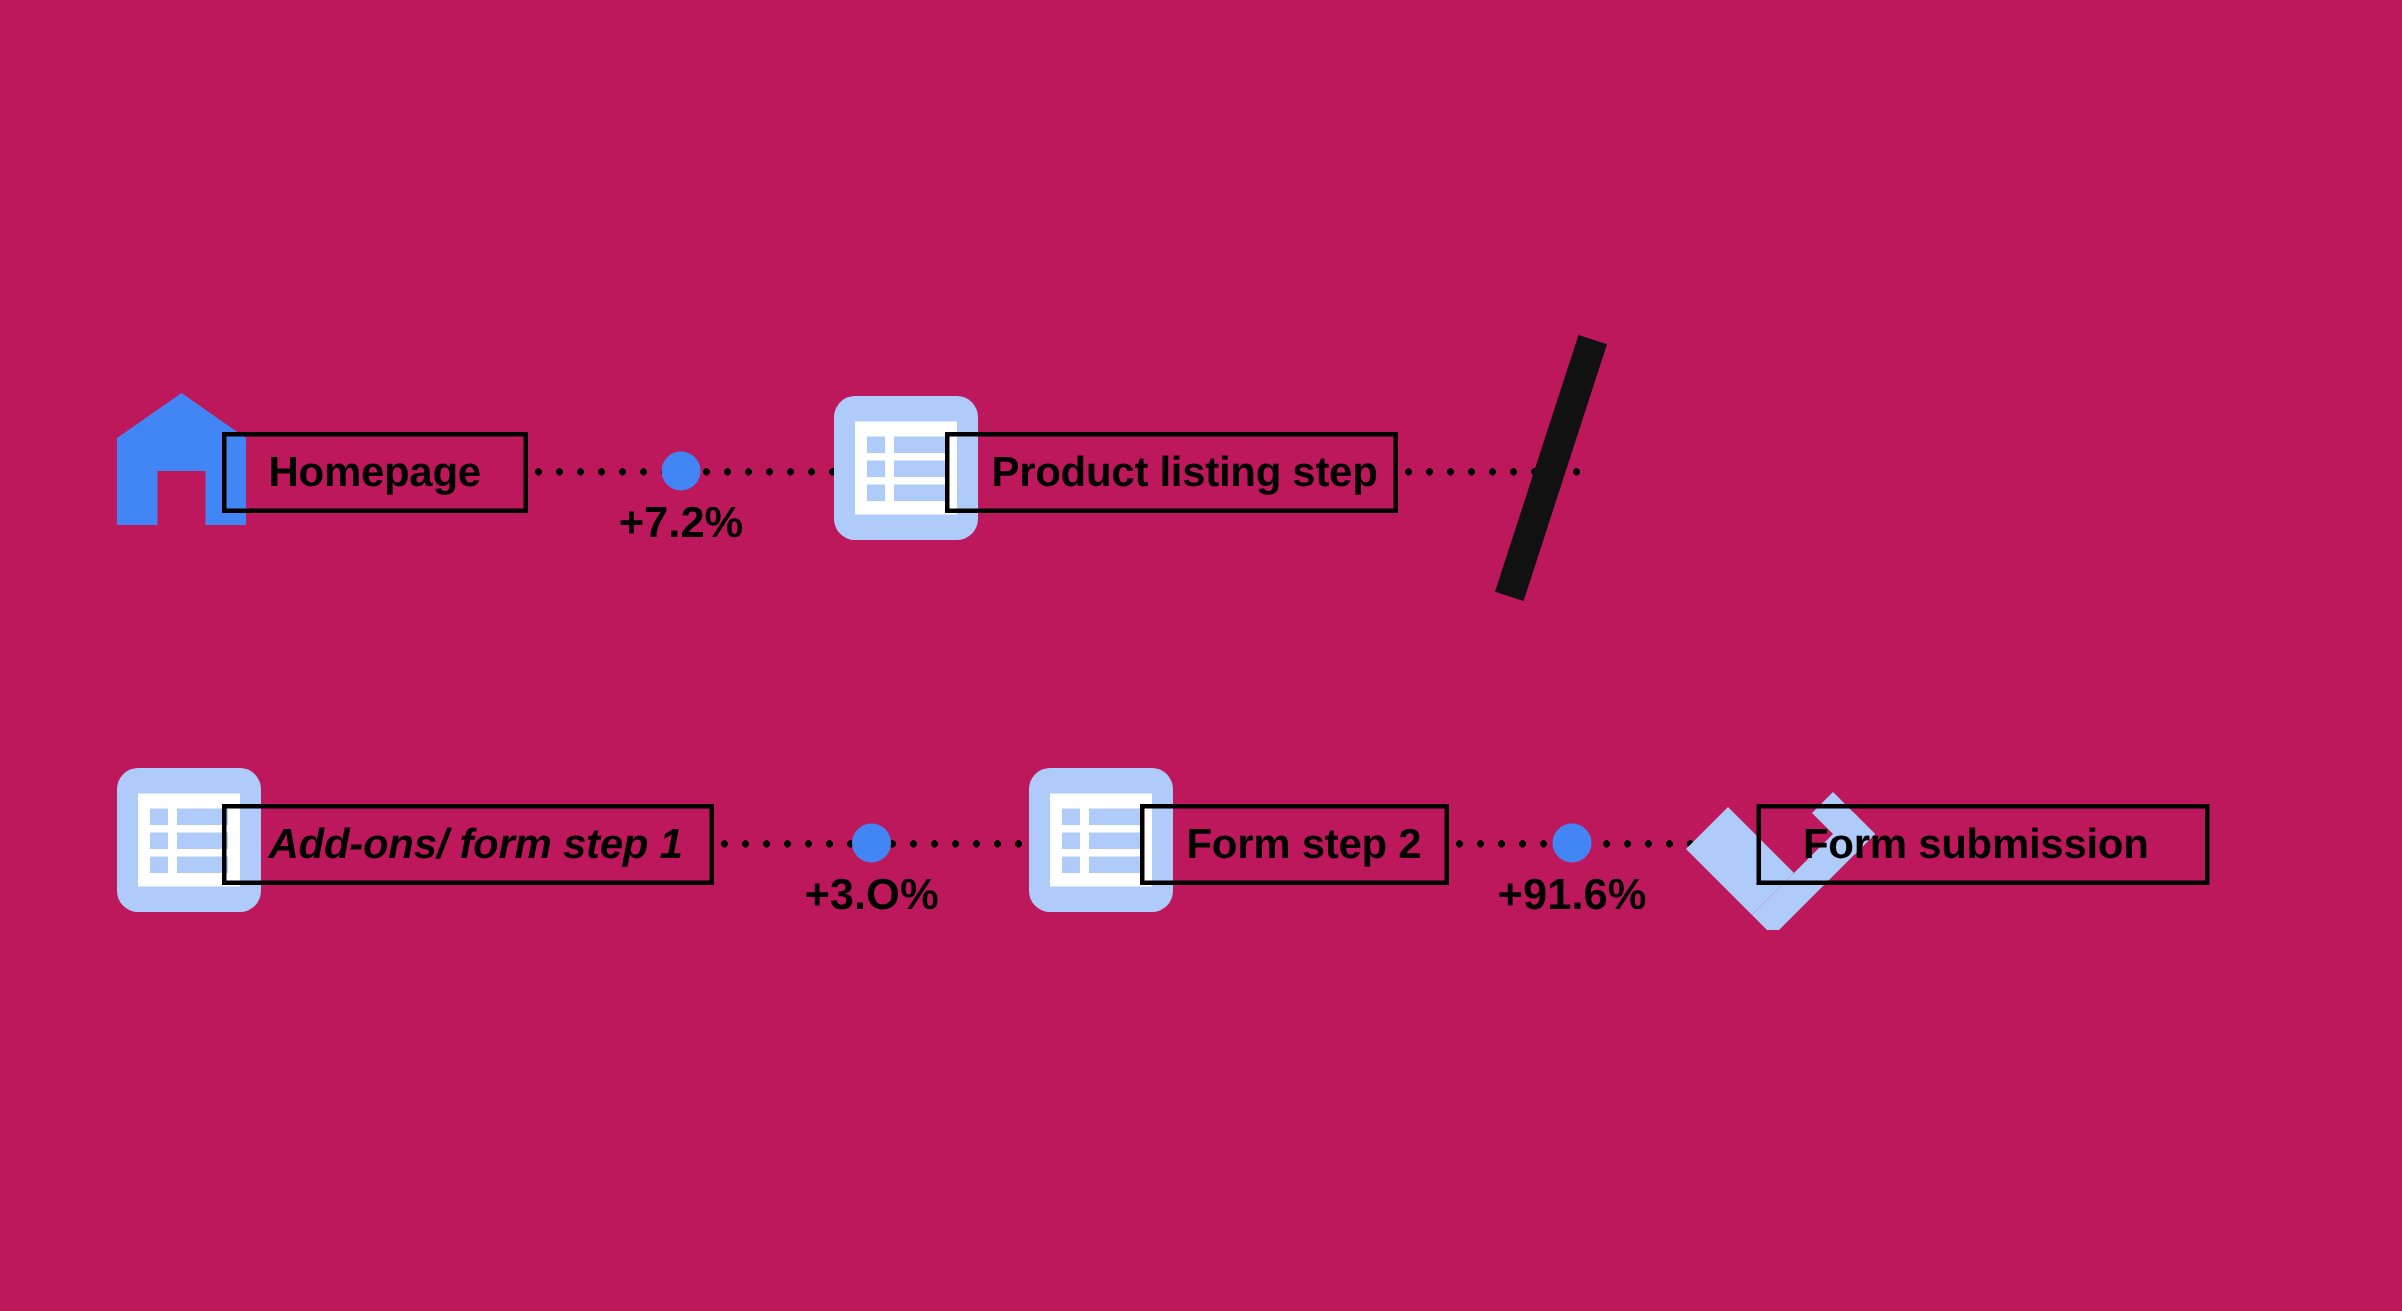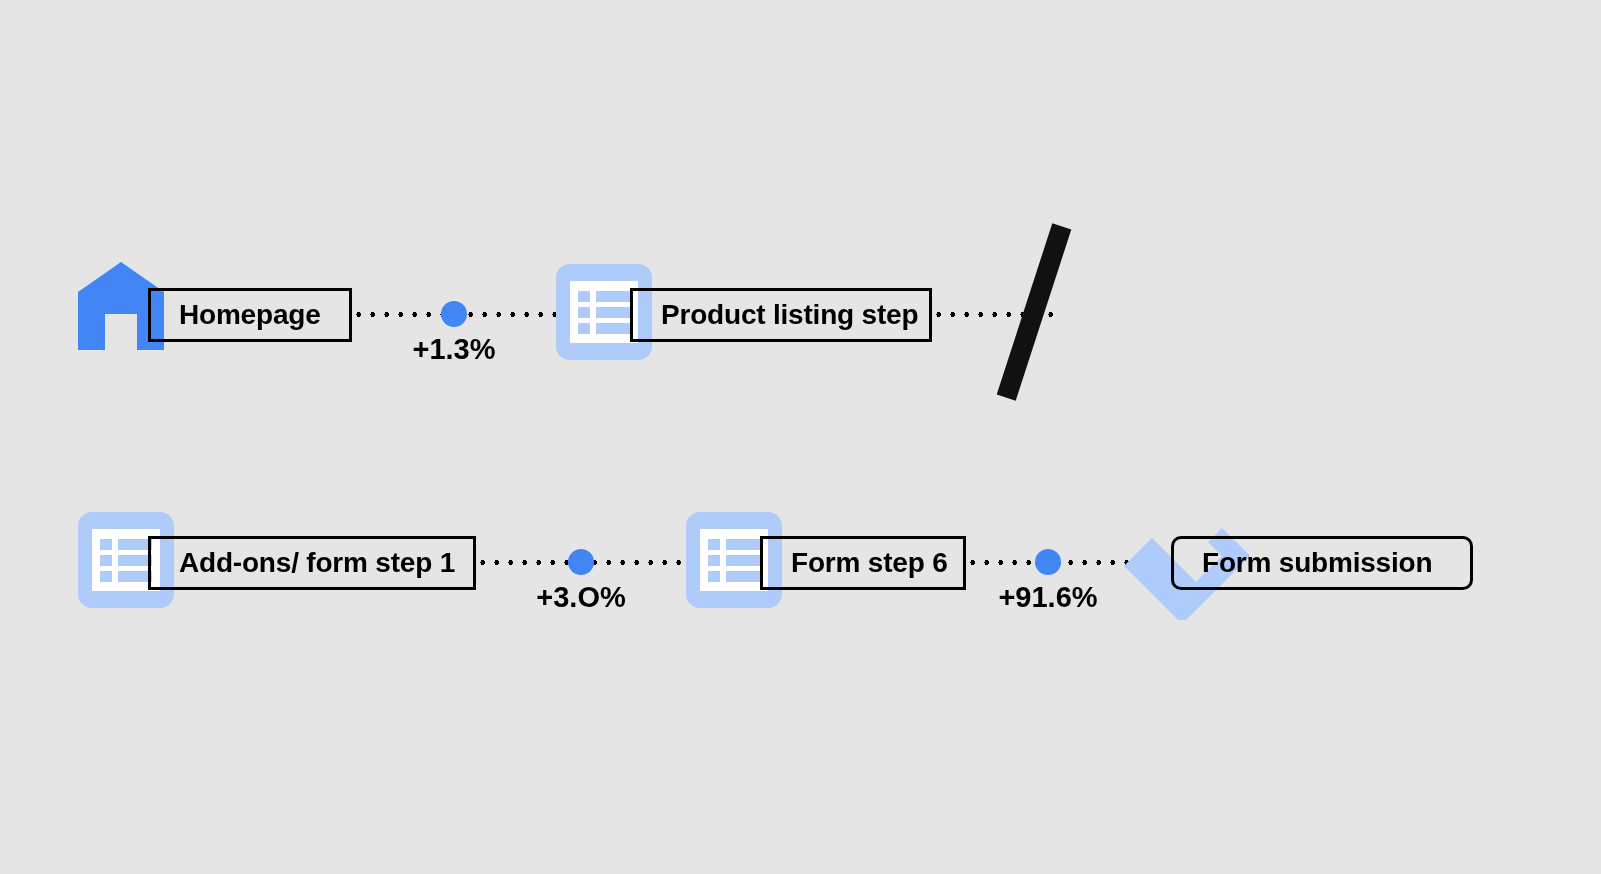--- a/index.html
+++ b/index.html
@@ -13,21 +13,21 @@
     height: 874px;
     overflow: hidden;
     font-family: "Liberation Sans", sans-serif;
     -webkit-font-smoothing: antialiased;
   }
 
   #canvas {
     position: relative;
     width: 1601px;
     height: 874px;
-    background: #e5e5e5;
+    background: #be185d;
   }
 
   
   .node-box {
     position: absolute;
     box-sizing: border-box;
     border: 3px solid #000000;
     background: transparent;
     display: flex;
     align-items: center;
@@ -110,21 +110,21 @@
       <path d="M43 0 L86 30 L86 88 L59 88 L59 52 L27 52 L27 88 L0 88 L0 30 Z" fill="#4285F4"></path>
     </svg>
   </div>
 
   <div class="node-box" style="left:148px; top:288px; width:204px; height:54px;">
     <span class="node-label">Homepage</span>
   </div>
 
   <div class="conv" style="left:441px; top:301px; width:26px; height:26px;">
     <div class="dot"></div>
-    <div class="pct">+1.3%</div>
+    <div class="pct">+7.2%</div>
   </div>
 
   <div class="icon" style="left:556px; top:264px; width:96px; height:96px;">
     <svg width="96" height="96" viewBox="0 0 96 96" xmlns="http://www.w3.org/2000/svg" aria-hidden="true">
       <rect x="0" y="0" width="96" height="96" rx="14" fill="#AECBFA"></rect>
       <rect x="14" y="17" width="68" height="62" fill="#FFFFFF"></rect>
       <rect x="22" y="27" width="12" height="11" fill="#AECBFA"></rect>
       <rect x="40" y="27" width="34" height="11" fill="#AECBFA"></rect>
       <rect x="22" y="43" width="12" height="11" fill="#AECBFA"></rect>
       <rect x="40" y="43" width="34" height="11" fill="#AECBFA"></rect>
@@ -149,21 +149,21 @@
       <rect x="14" y="17" width="68" height="62" fill="#FFFFFF"></rect>
       <rect x="22" y="27" width="12" height="11" fill="#AECBFA"></rect>
       <rect x="40" y="27" width="34" height="11" fill="#AECBFA"></rect>
       <rect x="22" y="43" width="12" height="11" fill="#AECBFA"></rect>
       <rect x="40" y="43" width="34" height="11" fill="#AECBFA"></rect>
       <rect x="22" y="59" width="12" height="11" fill="#AECBFA"></rect>
       <rect x="40" y="59" width="34" height="11" fill="#AECBFA"></rect>
     </svg>
   </div>
 
-  <div class="node-box" style="left:148px; top:536px; width:328px; height:54px;">
+  <div class="node-box" style="left:148px; top:536px; width:328px; height:54px;font-style:italic;">
     <span class="node-label">Add-ons/ form step 1</span>
   </div>
 
   <div class="conv" style="left:568px; top:549px; width:26px; height:26px;">
     <div class="dot"></div>
     <div class="pct">+3.O%</div>
   </div>
 
   <div class="icon" style="left:686px; top:512px; width:96px; height:96px;">
     <svg width="96" height="96" viewBox="0 0 96 96" xmlns="http://www.w3.org/2000/svg" aria-hidden="true">
@@ -172,36 +172,36 @@
       <rect x="22" y="27" width="12" height="11" fill="#AECBFA"></rect>
       <rect x="40" y="27" width="34" height="11" fill="#AECBFA"></rect>
       <rect x="22" y="43" width="12" height="11" fill="#AECBFA"></rect>
       <rect x="40" y="43" width="34" height="11" fill="#AECBFA"></rect>
       <rect x="22" y="59" width="12" height="11" fill="#AECBFA"></rect>
       <rect x="40" y="59" width="34" height="11" fill="#AECBFA"></rect>
     </svg>
   </div>
 
   <div class="node-box" style="left:760px; top:536px; width:206px; height:54px;">
-    <span class="node-label">Form step 6</span>
+    <span class="node-label">Form step 2</span>
   </div>
 
   <div class="conv" style="left:1035px; top:549px; width:26px; height:26px;">
     <div class="dot"></div>
     <div class="pct">+91.6%</div>
   </div>
 
   <div class="icon" style="left:1124px; top:504px; width:126px; height:116px;">
     <svg width="126" height="116" viewBox="0 0 126 116" xmlns="http://www.w3.org/2000/svg" aria-hidden="true">
       <path d="M14 60 L47 27 L85 65 L85 65 L85 65 Z" fill="none"></path>
       <g fill="#AECBFA">
         <polygon points="0,62 28,34 72,78 44,106"></polygon>
         <polygon points="44,106 112,38 126,52 58,120"></polygon>
         <polygon points="98,24 126,52 112,66 84,38"></polygon>
       </g>
     </svg>
   </div>
 
-  <div class="node-box" style="left:1171px; top:536px; width:302px; height:54px;border-radius:10px;">
+  <div class="node-box" style="left:1171px; top:536px; width:302px; height:54px;">
     <span class="node-label">Form submission</span>
   </div>
 
 </div>
 
 </body></html>

